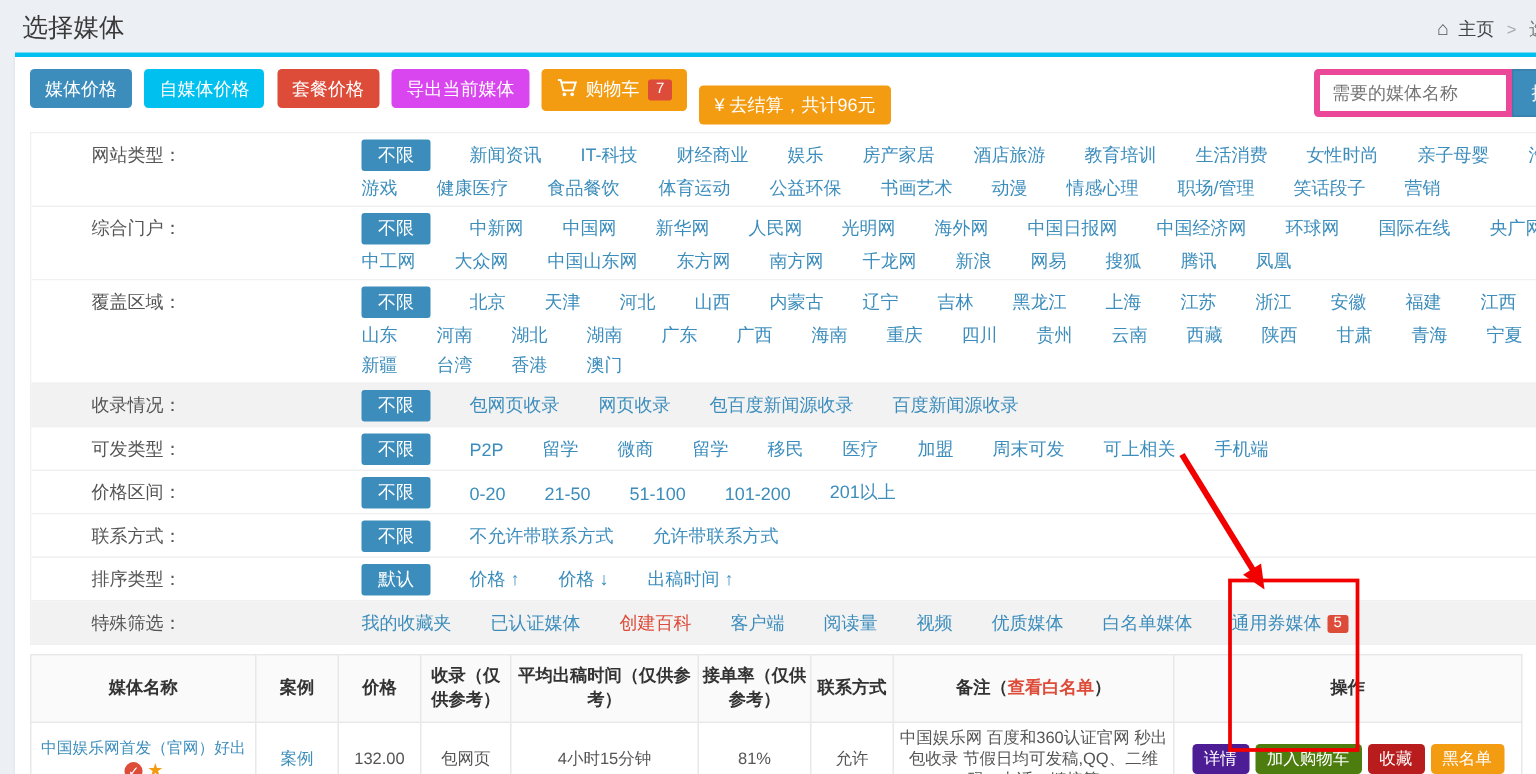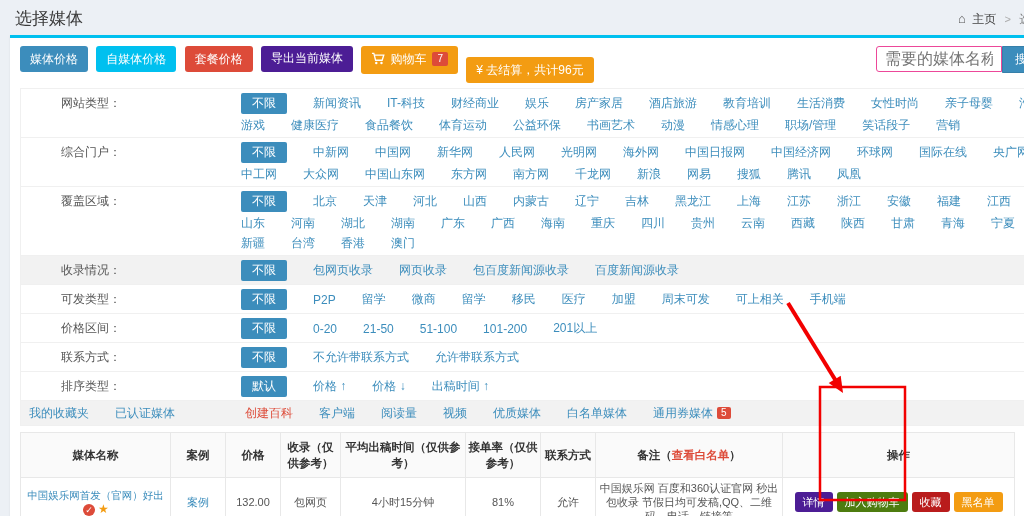--- a/index.html
+++ b/index.html
@@ -36,41 +36,41 @@
   .btn + .btn{margin-left:5px;}
   .btn-cart{margin-left:8px;}
   .btn-checkout{margin-left:34px;margin-top:11px;}
   .cart-ico{display:inline-block;vertical-align:-2px;margin-right:5px;}
   .cart-badge{
     display:inline-block;background:#dd4b39;color:#fff;border-radius:2px;
     font-size:10px;line-height:12px;padding:1px 5px;margin-left:6px;vertical-align:1px;
   }
   .search-group{position:absolute;top:8px;left:866px;display:flex;}
   .search-input{
-    width:108px;height:16px;padding:4px 8px;border:1px solid #ec4899;border-radius:3px 0 0 3px;
-    font-size:16px;color:#555;outline:none;font-family:inherit;
+    width:108px;height:16px;padding:4px 8px;border:4px solid #ec4899;border-radius:3px 0 0 3px;
+    font-size:12px;color:#555;outline:none;font-family:inherit;
   }
   .search-btn{
     background:#3c8dbc;color:#fff;border:1px solid #367fa9;border-radius:0 3px 3px 0;
     font-size:12px;padding:4px 12px;white-space:nowrap;cursor:pointer;font-family:inherit;
   }
 
   
   .filters{margin:4px 10px 0 10px;border:1px solid #f0f0f0;border-bottom:none;}
   .frow{display:flex;border-bottom:1px solid #f0f0f0;background:#fff;}
   .frow.shaded{background:#f2f2f2;}
   .flabel{
     flex:0 0 172px;padding:6px 0 5px 40px;color:#555;font-size:12px;white-space:nowrap;
   }
   .fopts{flex:1;padding:4px 8px 3px 8px;display:flex;flex-wrap:wrap;column-gap:26px;row-gap:3px;align-items:center;}
   .chip{
     background:#3c8dbc;color:#fff;border-radius:2px;padding:2px 11px;font-size:12px;cursor:pointer;
   }
   .fopt{color:#3c8dbc;font-size:12px;cursor:pointer;white-space:nowrap;}
-  .fopt.red{color:#dd4b39;margin-left:44px;}
+  .fopt.red{color:#dd4b39;}
   .mini-badge{
     display:inline-block;background:#dd4b39;color:#fff;border-radius:2px;
     font-size:10px;line-height:12px;padding:0 4px;margin-left:4px;vertical-align:1px;
   }
 
   
   .media-table{
     margin:6px 10px 0 10px;border-collapse:collapse;table-layout:fixed;width:994px;
     background:#fff;
   }
@@ -119,21 +119,21 @@
       <span class="cur">选择媒体</span>
     </div>
   </div>
 
   <div class="box">
 
     <div class="toolbar">
       <button class="btn" style="background-color: rgb(60, 141, 188);">媒体价格</button>
       <button class="btn" style="background-color: rgb(0, 192, 239);">自媒体价格</button>
       <button class="btn" style="background-color: rgb(221, 75, 57);">套餐价格</button>
-      <button class="btn" style="background-color: #4c1d95; font-family: Liberation Mono, monospace;">导出当前媒体</button>
+      <button class="btn" style="background-color: #d946ef;">导出当前媒体</button>
       <button class="btn btn-cart" style="background-color: rgb(243, 156, 18);">
         <span class="cart-ico">
           <svg width="14" height="13" viewBox="0 0 16 15">
               <path d="M1 1.5h2.2l2 8h7.6l1.9-6H4.2" fill="none" stroke="#fff" stroke-width="1.5"></path>
               <circle cx="6" cy="12.6" r="1.4" fill="#fff"></circle>
               <circle cx="12" cy="12.6" r="1.4" fill="#fff"></circle>
             </svg>
         </span><span>购物车</span><span class="cart-badge">7</span>
       </button>
       <button class="btn btn-checkout" style="background-color: rgb(243, 156, 18);">¥ 去结算，共计96元</button>
@@ -296,20 +296,21 @@
     <div class="flabel">排序类型：</div>
     <div class="fopts">
             <span class="chip">默认</span>
             <span class="fopt">价格 ↑</span>
             <span class="fopt">价格 ↓</span>
             <span class="fopt">出稿时间 ↑</span>
           </div>
   </div>
 
   <div class="frow shaded">
+    <div class="flabel">特殊筛选：</div>
     <div class="fopts">
             <span class="fopt">我的收藏夹</span>
             <span class="fopt">已认证媒体</span>
             <span class="fopt red">创建百科</span>
             <span class="fopt">客户端</span>
             <span class="fopt">阅读量</span>
             <span class="fopt">视频</span>
             <span class="fopt">优质媒体</span>
             <span class="fopt">白名单媒体</span>
             <span class="fopt">通用券媒体<span class="mini-badge">5</span></span>

